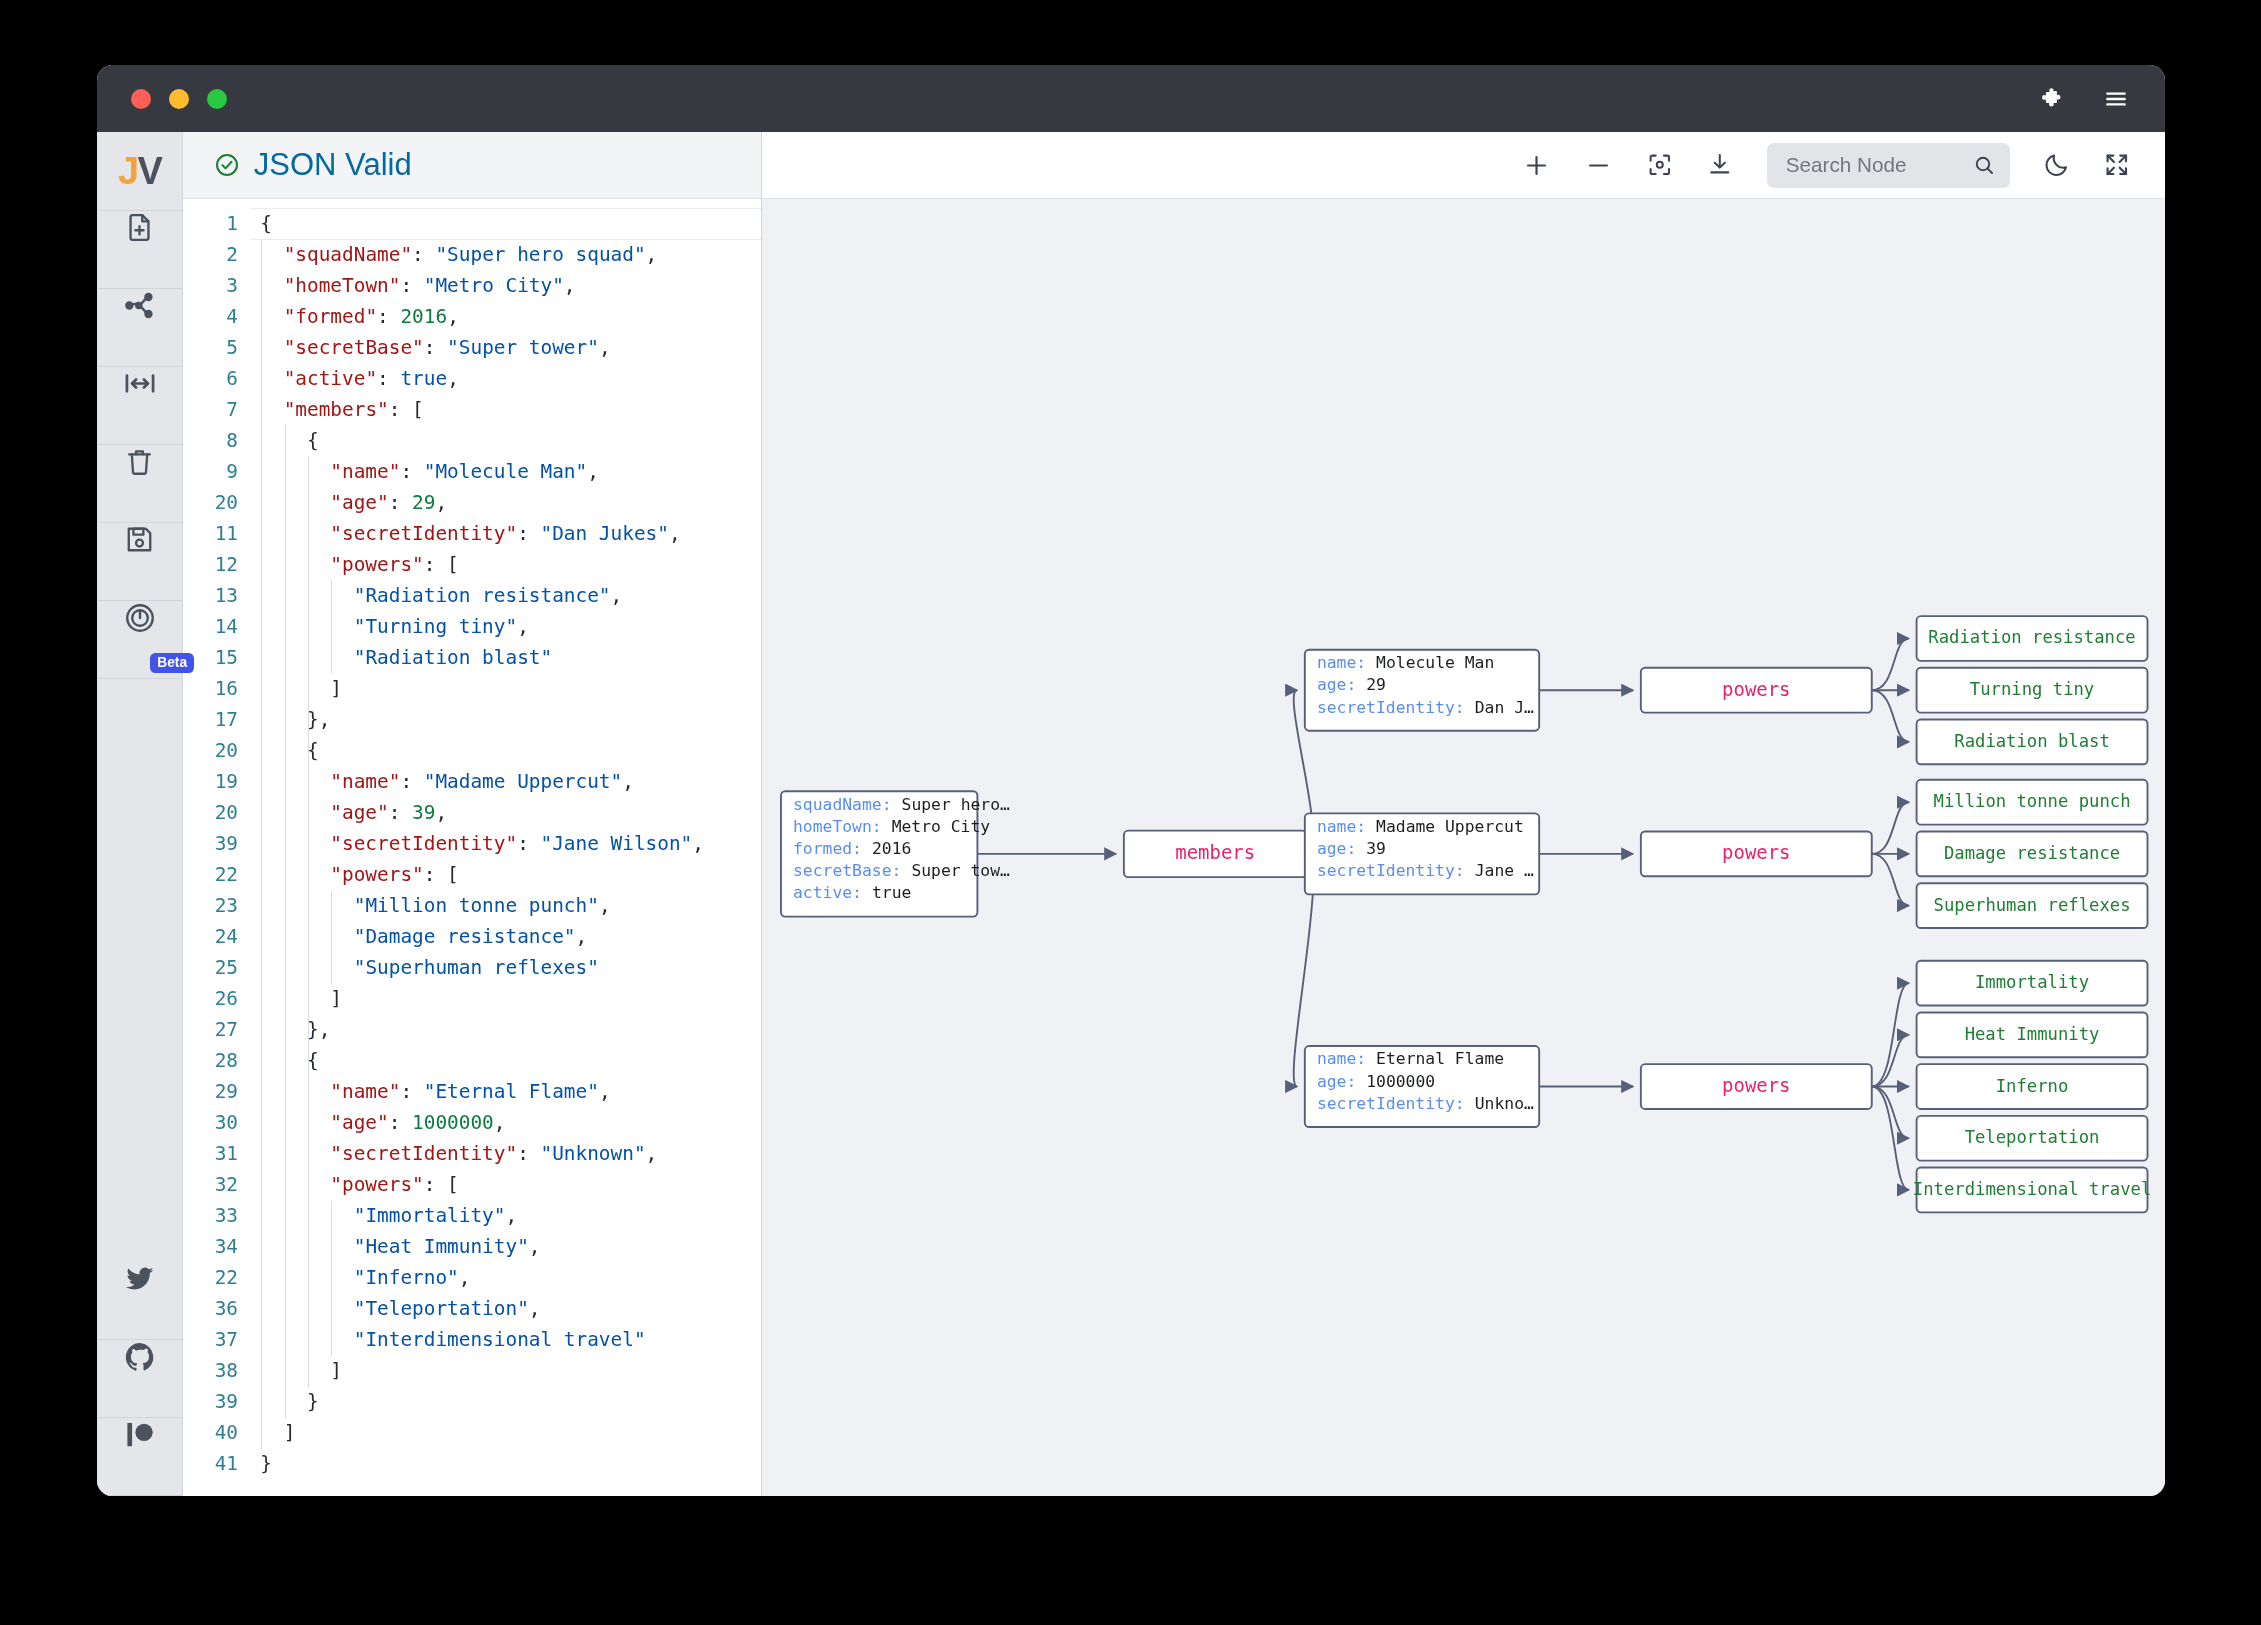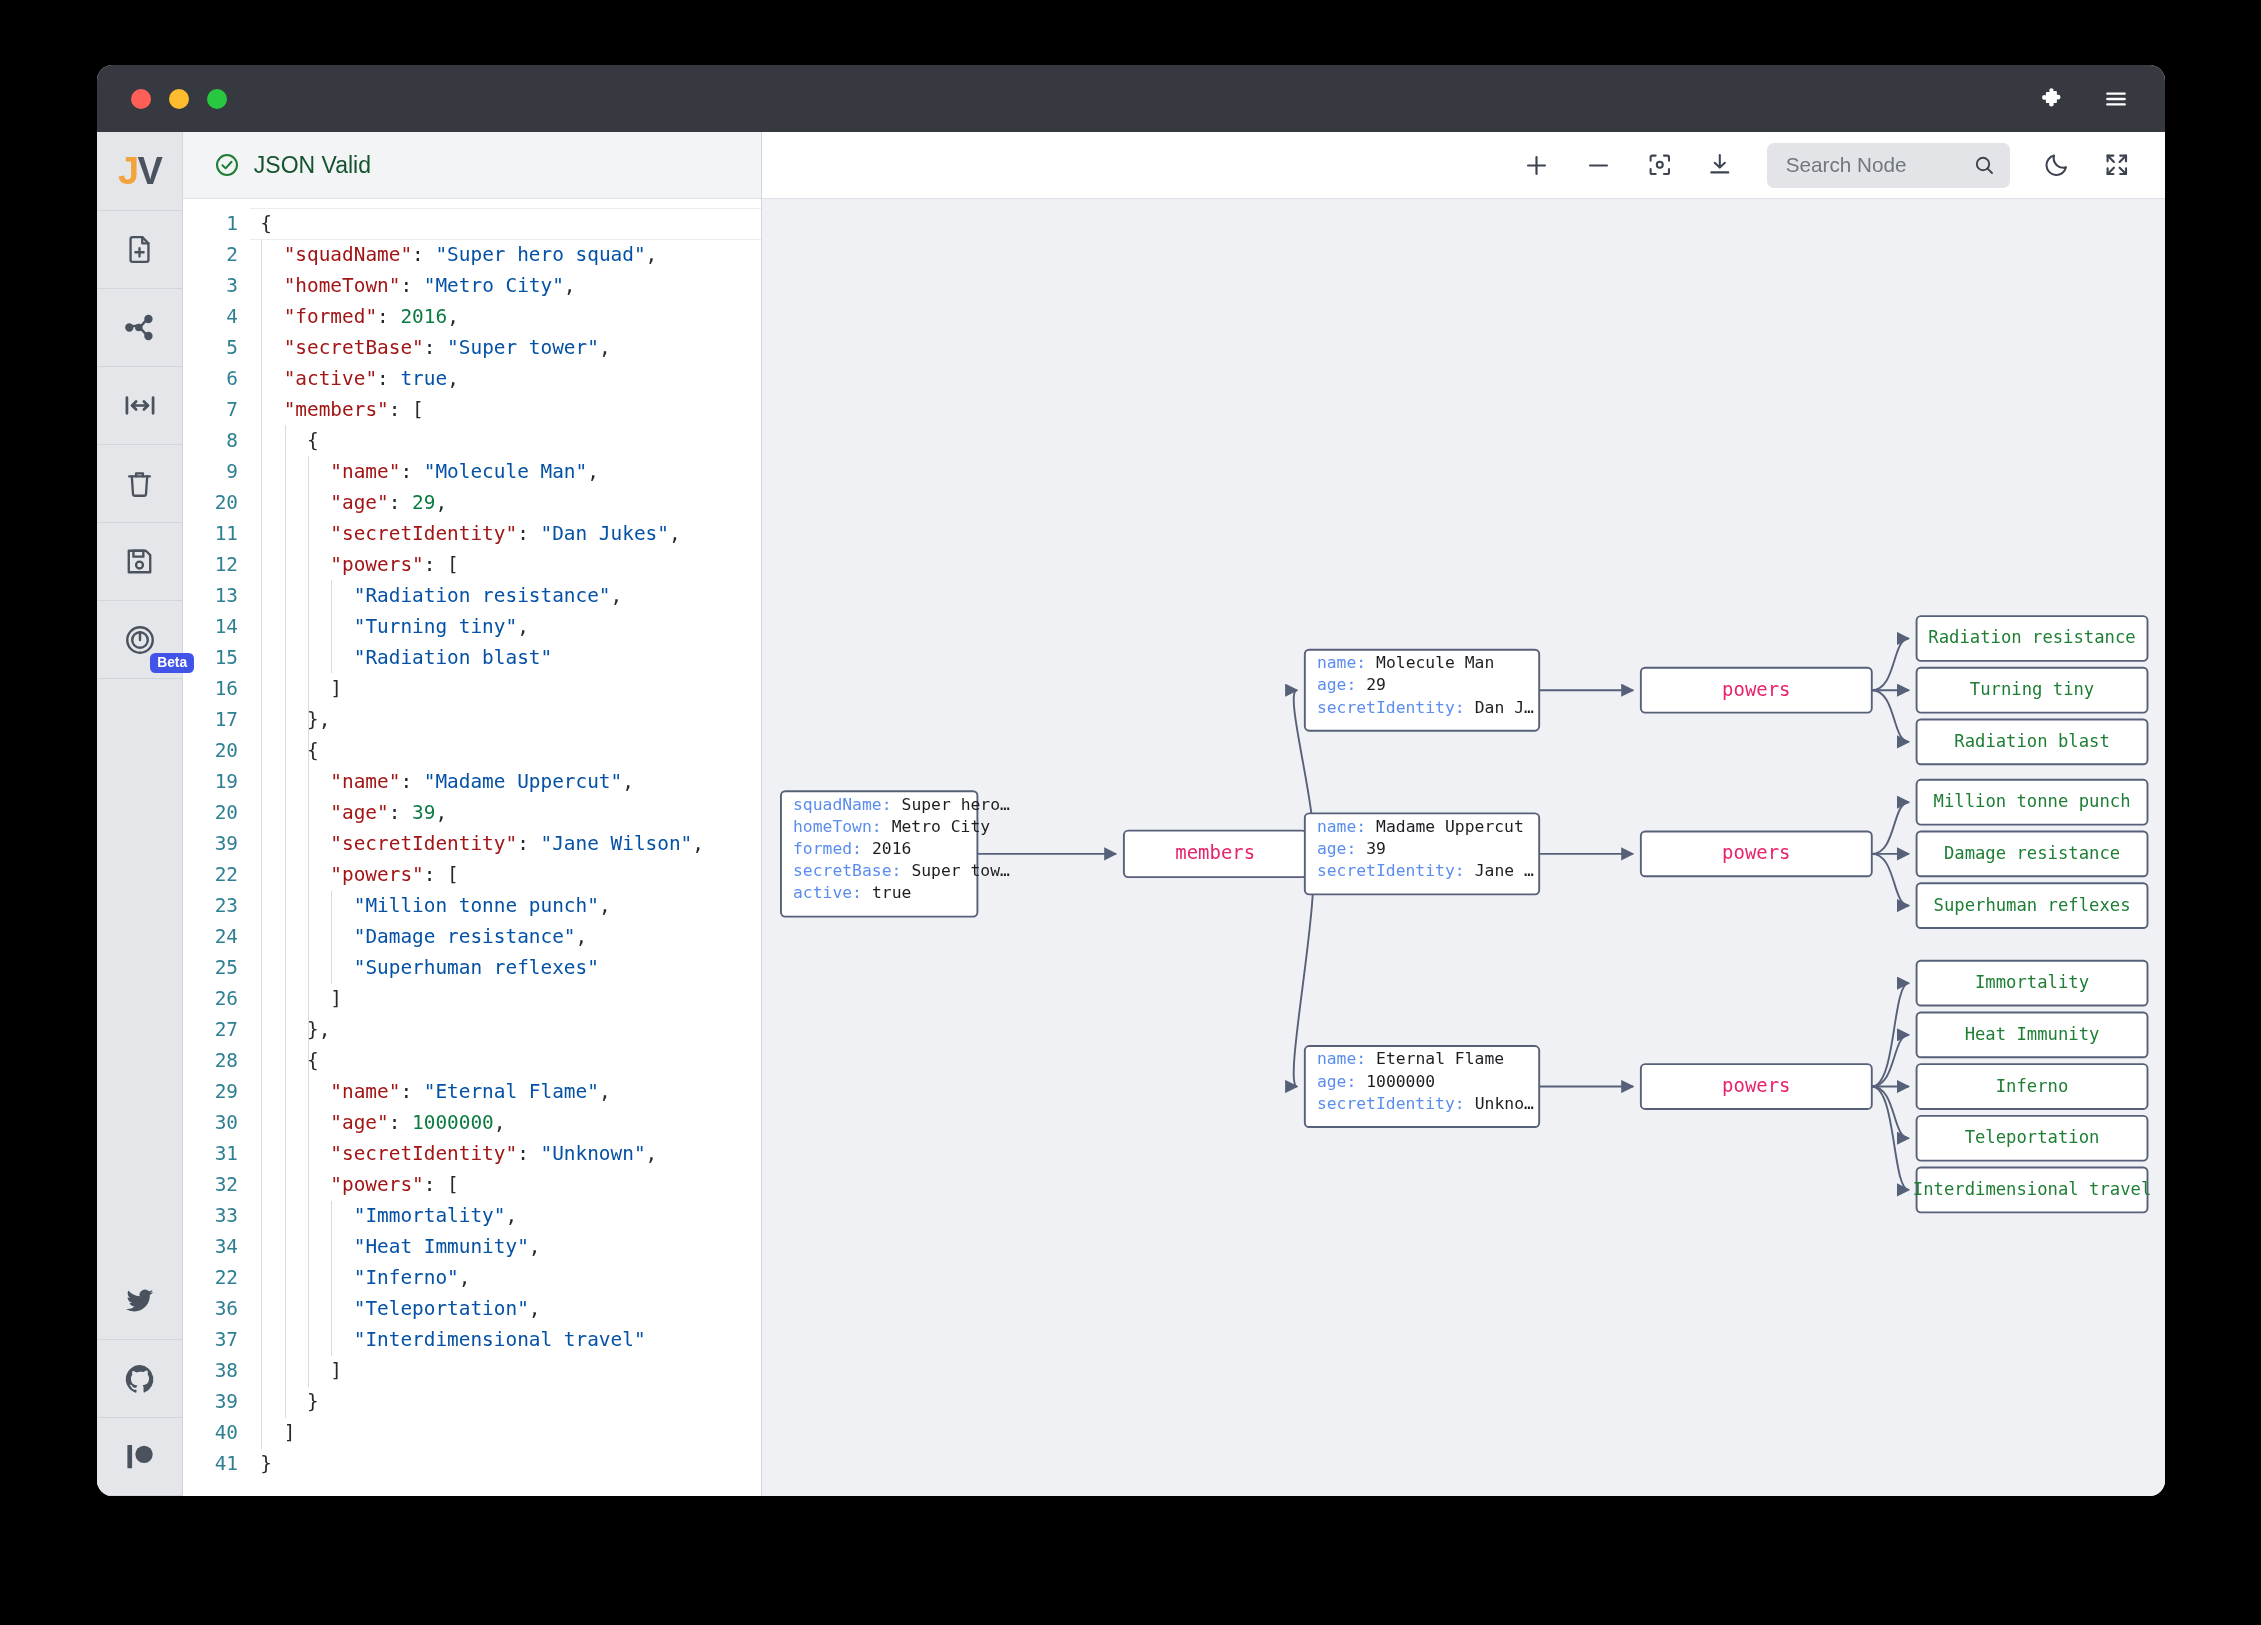--- a/index.html
+++ b/index.html
@@ -66,21 +66,21 @@
     width: 86px;
     background: #e4e6e9;
     border-right: 0.9px solid #d2d5da;
     display: flex;
     flex-direction: column;
     align-items: stretch;
     flex: 0 0 auto;
   }
   .rail-btn {
     height: 78px;
-    display: flex; align-items: center; justify-content: center;
+    display: flex; justify-content: center;
     border-bottom: 0.9px solid #d2d5da;
     color: #4a525e;
     position: relative;
     cursor: pointer;
   }
   .rail-logo {
     height: 79px;
     display: flex; align-items: center; justify-content: center;
     border-bottom: 0.9px solid #d2d5da;
     font-size: 38px;
@@ -115,21 +115,21 @@
   .valid-bar {
     height: 67px;
     background: #f3f4f6;
     border-bottom: 0.9px solid #dfe2e6;
     display: flex;
     align-items: center;
     padding-left: 31px;
     gap: 13.8px;
     flex: 0 0 auto;
   }
-  .valid-text { color: #14532d; font-size: 23px; }
+  .valid-text { color: #0369a1; font-size: 31px; }
   .check-icon { color: #1e7e34; display: flex; }
 
   .code-area {
     flex: 1 1 auto;
     display: flex;
     overflow: hidden;
     background: #ffffff;
     font-family: "DejaVu Sans Mono", monospace;
     font-size: 19.4px;
     line-height: 31px;

